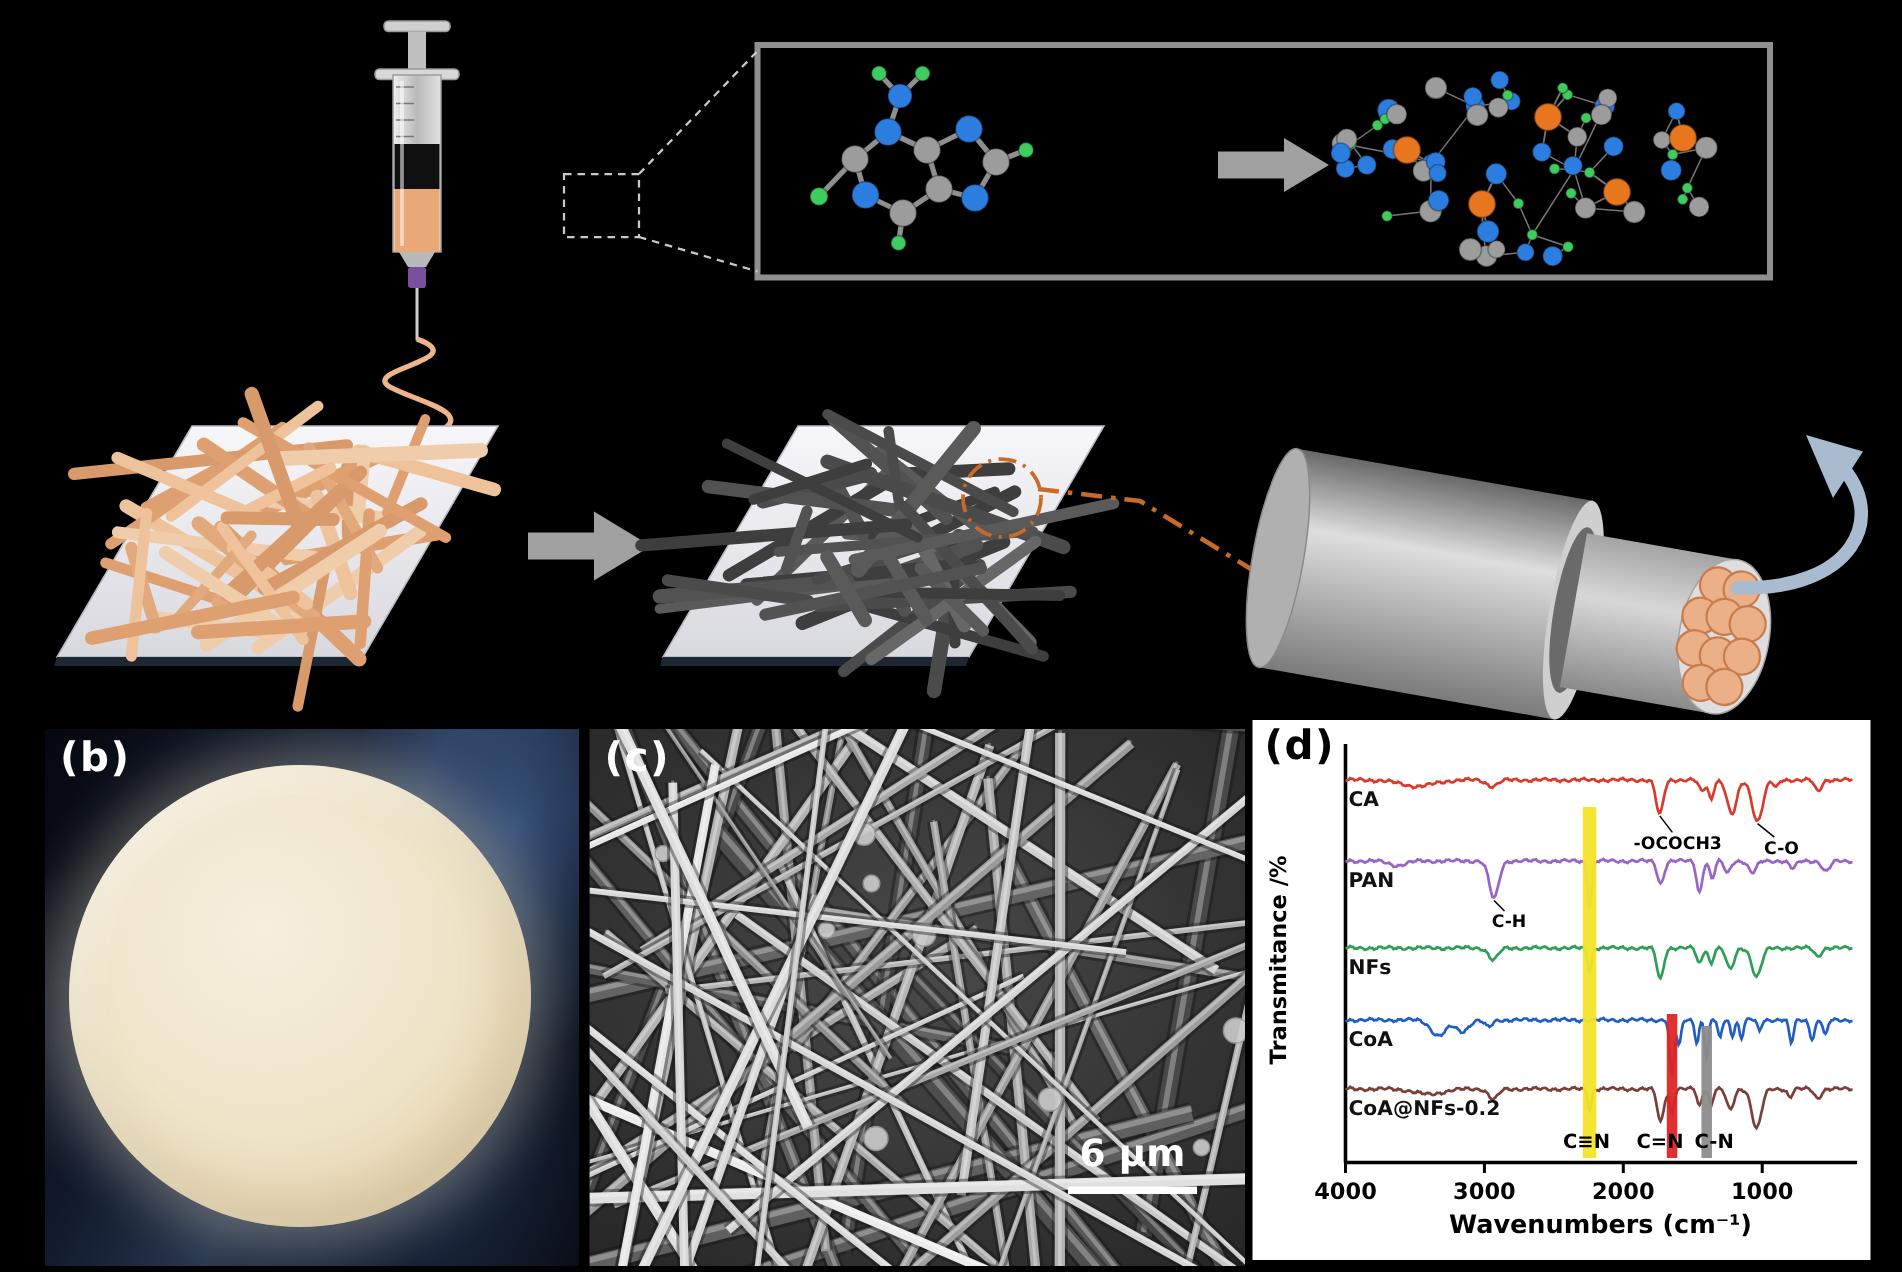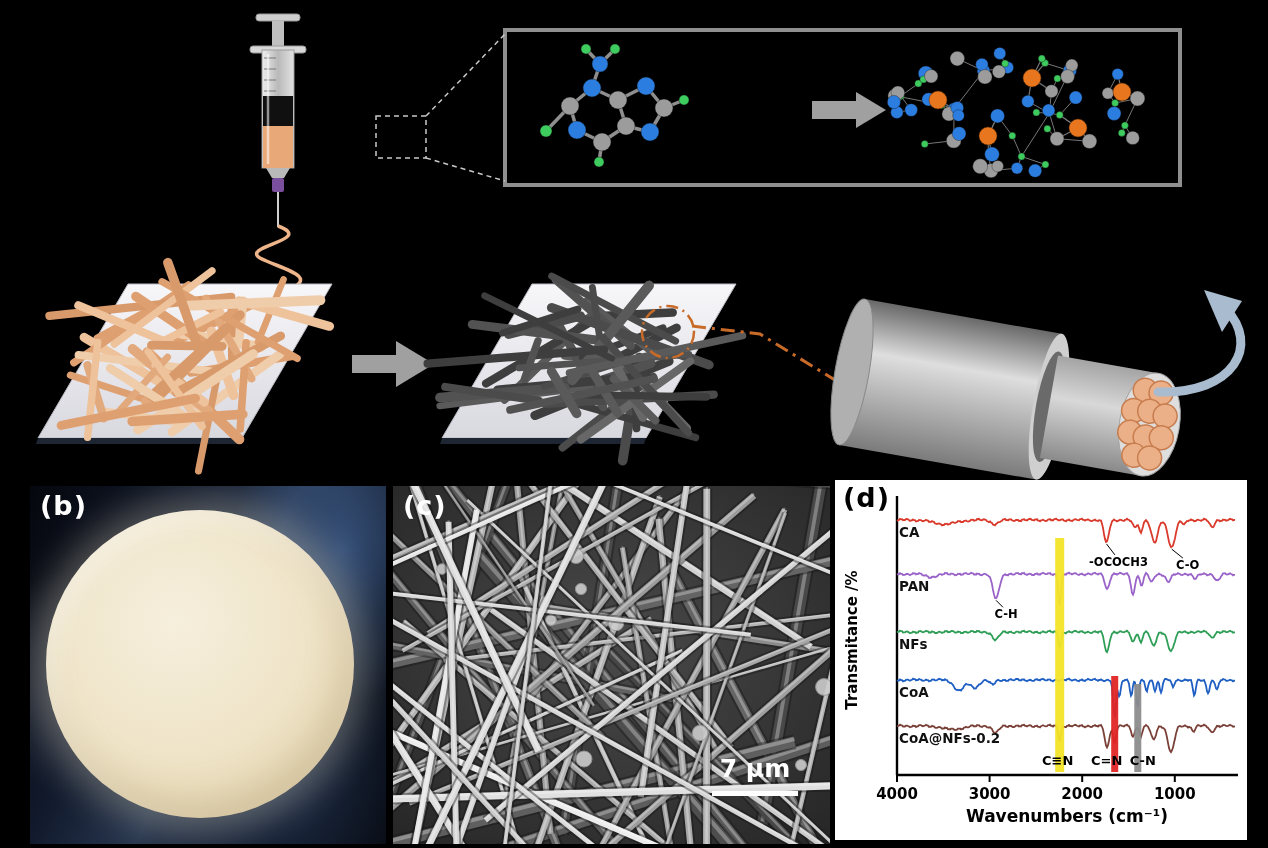--- a/index.html
+++ b/index.html
@@ -581,21 +581,21 @@
         <line x1="-91.3" y1="-242.1" x2="145.7" y2="265.3" stroke="rgb(222,222,222)" stroke-width="7.0"></line>
         <line x1="-91.3" y1="-243.84707532738102" x2="145.7" y2="263.552924672619" stroke="rgba(255,255,255,0.30)" stroke-width="2.4"></line>
         <line x1="-100.2" y1="106.7" x2="278.1" y2="519.7" stroke="#151515" stroke-width="9.2" opacity="0.4"></line>
         <line x1="-100.2" y1="106.7" x2="278.1" y2="519.7" stroke="rgb(203,203,203)" stroke-width="5.2"></line>
         <line x1="-100.2" y1="105.40335395378061" x2="278.1" y2="518.4033539537807" stroke="rgba(255,255,255,0.30)" stroke-width="1.8"></line>
         <line x1="170.2" y1="-103.1" x2="100.1" y2="452.5" stroke="#151515" stroke-width="7.8" opacity="0.4"></line>
         <line x1="170.2" y1="-103.1" x2="100.1" y2="452.5" stroke="rgb(202,202,202)" stroke-width="3.8"></line>
         <line x1="170.2" y1="-104.05959334564395" x2="100.1" y2="451.54040665435605" stroke="rgba(255,255,255,0.30)" stroke-width="1.3"></line>
       </svg>
     <span class="plabel">(c)</span>
-    <span class="stext">7 μm</span>
+    <span class="stext">6 μm</span>
     <div class="sbar"></div>
   </div>
 
   <div class="panel panel-d">
     <svg id="chart" width="412" height="360" viewBox="0 0 412 360">
         <line x1="62" y1="16" x2="62" y2="295" stroke="#000" stroke-width="2.4"></line>
         <line x1="61" y1="295" x2="403" y2="295" stroke="#000" stroke-width="2.4"></line>
         <line x1="62.0" y1="295" x2="62.0" y2="302" stroke="#000" stroke-width="2"></line>
         <text x="62.0" y="319" text-anchor="middle" font-size="15" font-weight="bold" fill="#000">4000</text>
         <line x1="154.6" y1="295" x2="154.6" y2="302" stroke="#000" stroke-width="2"></line>

